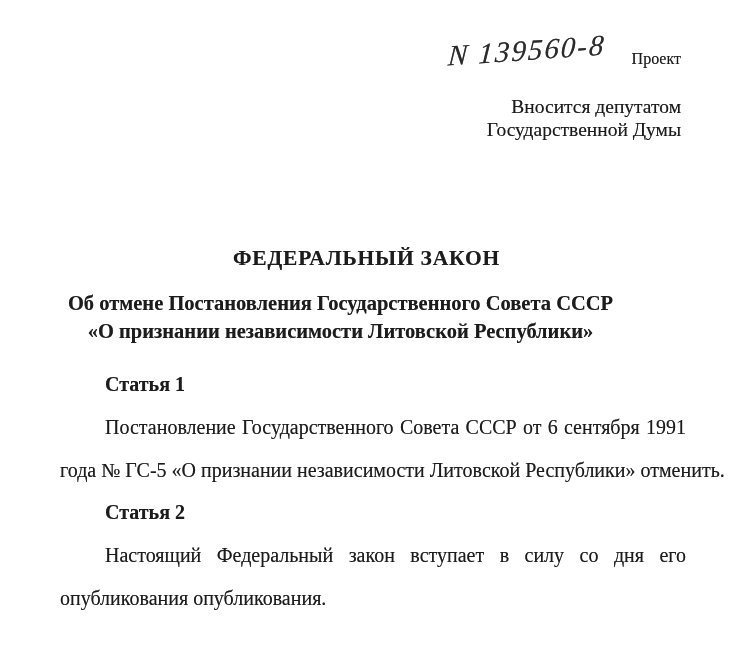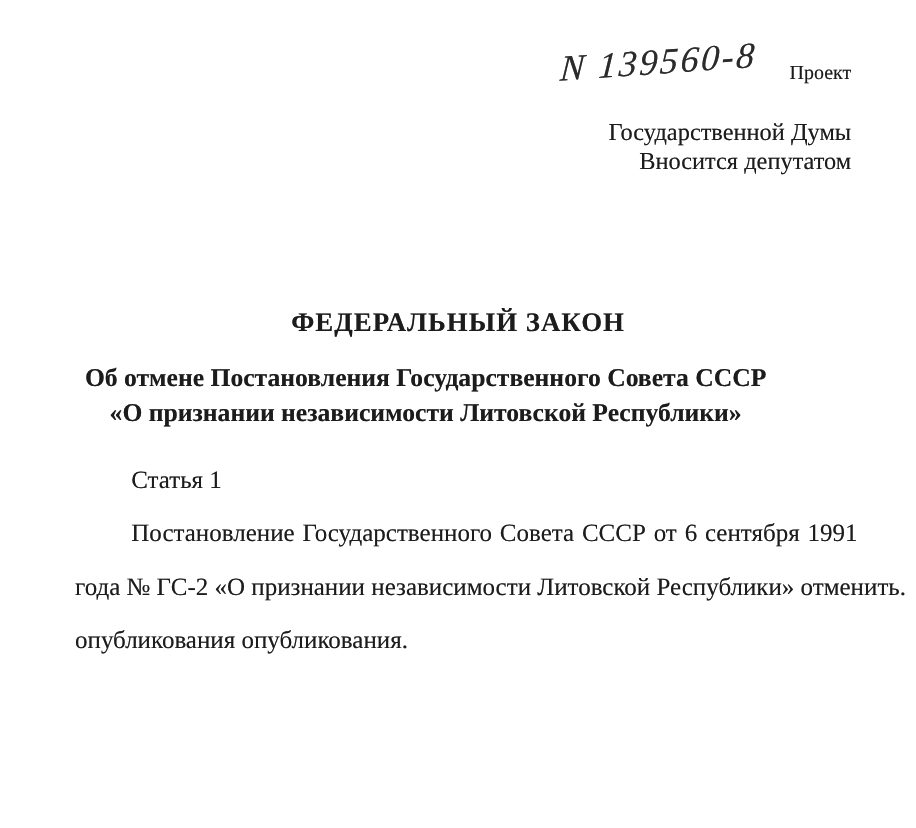--- a/index.html
+++ b/index.html
@@ -77,51 +77,53 @@
   .line {
     line-height: 42.8px;
     white-space: nowrap;
   }
   .line.just {
     white-space: normal;
     text-align: justify;
     text-align-last: justify;
   }
   .line.heading {
-    font-weight: normal;
+    font-weight: bold;
   }
   .line.indent {
     padding-left: 45px;
   }
   .line.just.indent {
     padding-left: 0;
     text-indent: 45px;
   }
 </style>
 </head>
 <body>
 
 <div class="page">
 
   <div class="handwritten">N 139560-8</div>
 
   <div class="draft-label">Проект</div>
 
   <div class="submitted-block">
+    <div>Вносится депутатом</div>
     <div>Государственной Думы</div>
-    <div>Вносится депутатом</div>
   </div>
 
   <div class="doc-title">ФЕДЕРАЛЬНЫЙ ЗАКОН</div>
 
   <div class="doc-subtitle">
     <div>Об отмене Постановления Государственного Совета СССР</div>
     <div>«О признании независимости Литовской Республики»</div>
   </div>
 
   <div class="doc-body">
     <div class="line heading indent">Статья 1</div>
     <div class="line just indent">Постановление Государственного Совета СССР от 6 сентября 1991</div>
-    <div class="line">года № ГС-2 «О признании независимости Литовской Республики» отменить.</div>
+    <div class="line">года № ГС-5 «О признании независимости Литовской Республики» отменить.</div>
+    <div class="line heading indent">Статья 2</div>
+    <div class="line just indent">Настоящий Федеральный закон вступает в силу со дня его</div>
     <div class="line">опубликования опубликования.</div>
   </div>
 
 </div>
 
 </body></html>

